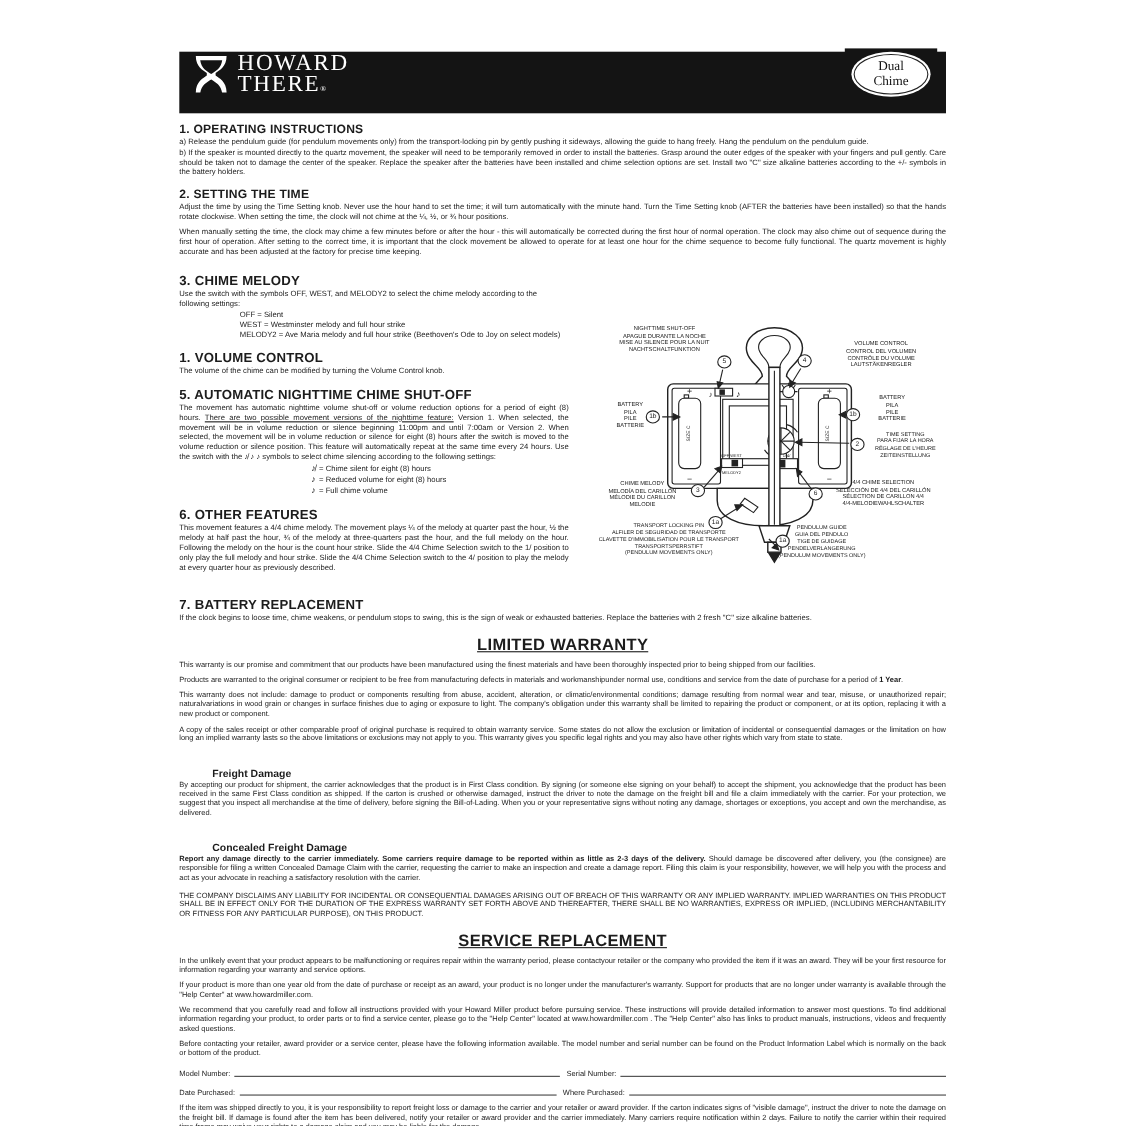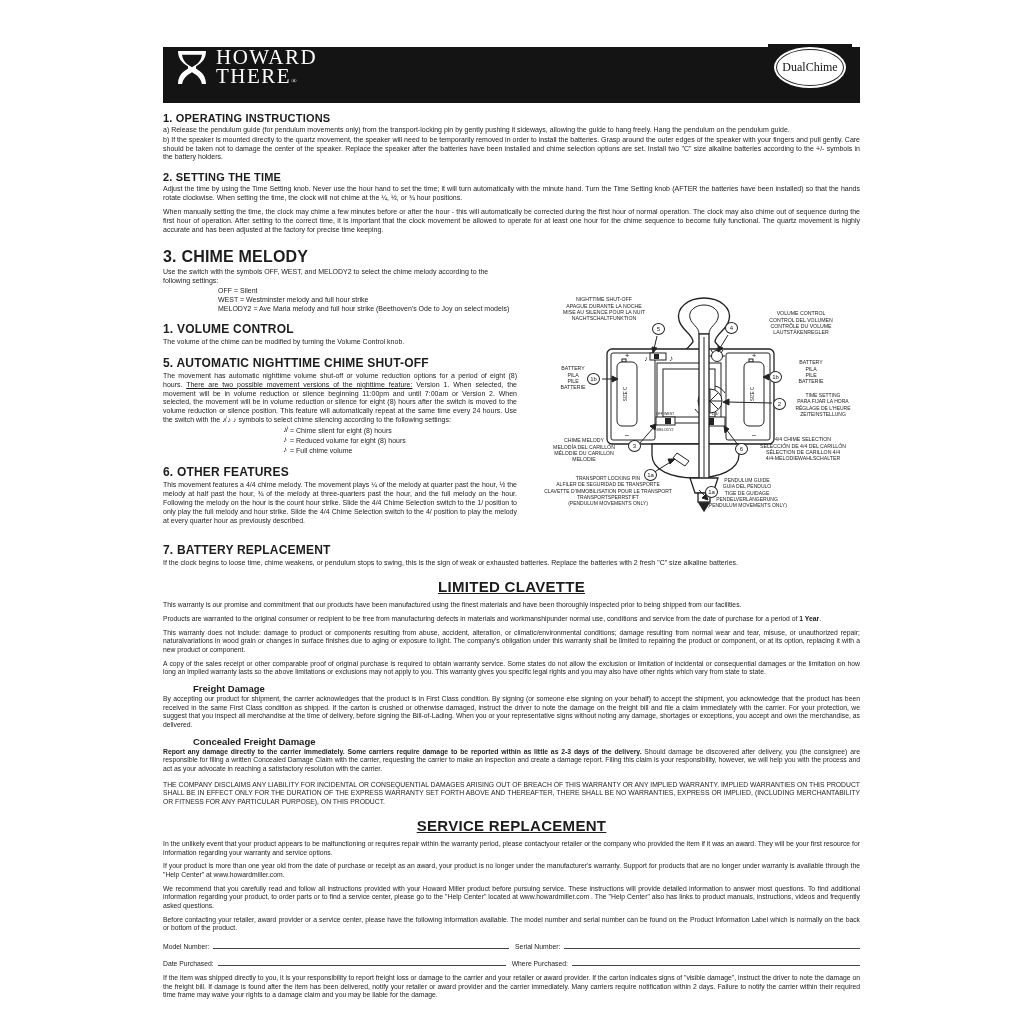--- a/index.html
+++ b/index.html
@@ -6,21 +6,21 @@
   .page{position:relative;width:1024px;height:1024px;background:#fff;overflow:hidden;
         font-family:"Liberation Sans",sans-serif;color:#1c1c1c;}
   .content{position:absolute;left:163px;top:47px;width:697px;}
 
   
   .hdr{height:56px;background:#141414;display:flex;align-items:center;padding:0 8px 16px 14px;box-sizing:border-box;}
   .logo{display:flex;align-items:center;gap:9px;}
   .brand{font-family:"Liberation Serif",serif;color:#fff;font-size:21px;line-height:.92;letter-spacing:1.5px;font-weight:400;}
   .brand .reg{font-size:7px;vertical-align:baseline;}
   .badge{margin-left:auto;width:84px;height:46px;background:#141414;display:flex;align-items:center;justify-content:center;}
-  .oval{position:relative;width:72px;height:41px;background:#fff;border-radius:50%;display:flex;flex-direction:row;
+  .oval{position:relative;width:72px;height:41px;background:#fff;border-radius:50%;display:flex;flex-direction:column;
         align-items:center;justify-content:center;font-family:"Liberation Serif",serif;font-size:12px;line-height:1.05;color:#111;}
   .oval::after{content:"";position:absolute;inset:2px;border:1px solid #222;border-radius:50%;}
 
   
   h2.sec{font-size:11px;font-weight:bold;margin:9px 0 2px;letter-spacing:.2px;}
   p.b{font-size:7px;line-height:1.26;margin:0 0 5px;text-align:justify;}
   p.b.nj{text-align:left;}
   .opt{font-size:7px;line-height:1.3;margin-left:55px;}
   .setline{font-size:7px;line-height:1.45;margin-left:120px;display:flex;gap:3px;}
   .note{font-size:8px;line-height:1;}
@@ -34,21 +34,21 @@
   .mvt{position:absolute;left:90px;top:2px;width:170px;text-align:center;
        font-size:8.5px;font-weight:600;line-height:1.38;letter-spacing:.3px;}
   .dlabel{position:absolute;text-align:center;font-size:5.2px;line-height:1.22;letter-spacing:0;color:#222;}
   .co{position:absolute;min-width:9px;height:10px;padding:0 1px;border:1px solid #222;border-radius:50%;
       background:#fff;font-size:6px;line-height:10px;text-align:center;z-index:3;}
   .dsvg{position:absolute;left:0;top:46px;z-index:1;}
 
   
   .bigtitle{text-align:center;font-size:15px;font-weight:bold;text-decoration:underline;margin:10px 0 6px;letter-spacing:.3px;}
   p.w{font-size:6.8px;line-height:1.28;margin:0 0 5px;text-align:justify;}
-  h3.sub{font-size:9.5px;font-weight:bold;margin:6px 0 1px;padding-left:30px;}
+  h3.sub{font-size:9.5px;font-weight:bold;margin:21px 0 1px;padding-left:30px;}
   .formrow{display:flex;font-size:6.8px;margin:8px 0 0;align-items:flex-end;}
   .formrow .lbl{white-space:nowrap;}
   .fill{flex:1;border-bottom:.7px solid #444;height:7px;margin:0 6px 1px 4px;}
 </style>
 </head>
 <body>
 
 <div class="page">
  <div class="content">
 
@@ -75,21 +75,21 @@
   <p class="b nj" style="margin-bottom:1px">a) Release the pendulum guide (for pendulum movements only) from the transport-locking pin by gently pushing it sideways, allowing the guide to hang freely. Hang the pendulum on the pendulum guide.</p>
   <p class="b">b) If the speaker is mounted directly to the quartz movement, the speaker will need to be temporarily removed in order to install the batteries. Grasp around the outer edges of the speaker with your fingers and pull gently. Care should be taken not to damage the center of the speaker. Replace the speaker after the batteries have been installed and chime selection options are set. Install two "C" size alkaline batteries according to the +/- symbols in the battery holders.</p>
 
   <h2 class="sec">2. SETTING THE TIME</h2>
   <p class="b">Adjust the time by using the Time Setting knob. Never use the hour hand to set the time; it will turn automatically with the minute hand. Turn the Time Setting knob (AFTER the batteries have been installed) so that the hands rotate clockwise. When setting the time, the clock will not chime at the ¼, ½, or ¾ hour positions.</p>
   <p class="b">When manually setting the time, the clock may chime a few minutes before or after the hour - this will automatically be corrected during the first hour of normal operation. The clock may also chime out of sequence during the first hour of operation. After setting to the correct time, it is important that the clock movement be allowed to operate for at least one hour for the chime sequence to become fully functional. The quartz movement is highly accurate and has been adjusted at the factory for precise time keeping.</p>
 
   <div class="twocol">
     <div class="lcol">
 
-      <h2 class="sec" style="font-size:16px">3. CHIME MELODY</h2>
+      <h2 class="sec" style="font-size:12px">3. CHIME MELODY</h2>
       <p class="b nj" style="margin-bottom:0">Use the switch with the symbols OFF, WEST, and MELODY2 to select the chime melody according to the following settings:</p>
       <div class="opt">OFF = Silent</div>
       <div class="opt">WEST = Westminster melody and full hour strike</div>
       <div class="opt">MELODY2 = Ave Maria melody and full hour strike (Beethoven's Ode to Joy on select models)</div>
 
       <h2 class="sec" style="font-size:12px">1. VOLUME CONTROL</h2>
       <p class="b nj">The volume of the chime can be modified by turning the Volume Control knob.</p>
 
       <h2 class="sec" style="font-size:12px">5. AUTOMATIC NIGHTTIME CHIME SHUT-OFF</h2>
       <p class="b" style="margin-bottom:1px"><span>The movement has automatic nighttime volume shut-off or volume reduction options for a period of eight (8) hours. </span><u>There are two possible movement versions of the nighttime feature:</u><span> Version 1. When selected, the movement will be in volume reduction or silence beginning 11:00pm and until 7:00am or Version 2. When selected, the movement will be in volume reduction or silence for eight (8) hours after the switch is moved to the volume reduction or silence position. This feature will automatically repeat at the same time every 24 hours. Use the switch with the ♪̸ ♪ ♪ symbols to select chime silencing according to the following settings:</span></p>
@@ -272,21 +272,21 @@
       <div class="co" style="left:111px;top:201px;">3</div>
       <div class="co" style="left:218px;top:204px;">6</div>
       <div class="co" style="left:127px;top:230px;">1a</div>
       <div class="co" style="left:188px;top:247px;">1a</div>
     </div>
   </div>
 
   <h2 class="sec" style="font-size:12px;margin-top:4px">7. BATTERY REPLACEMENT</h2>
   <p class="b nj">If the clock begins to loose time, chime weakens, or pendulum stops to swing, this is the sign of weak or exhausted batteries. Replace the batteries with 2 fresh "C" size alkaline batteries.</p>
 
-  <div class="bigtitle">LIMITED CLAVETTE</div>
+  <div class="bigtitle">LIMITED WARRANTY</div>
   <p class="w">This warranty is our promise and commitment that our products have been manufactured using the finest materials and have been thoroughly inspected prior to being shipped from our facilities.</p>
   <p class="w"><span>Products are warranted to the original consumer or recipient to be free from manufacturing defects in materials and workmanshipunder normal use, conditions and service from the date of purchase for a period of </span><b>1 Year</b><span>.</span></p>
   <p class="w">This warranty does not include: damage to product or components resulting from abuse, accident, alteration, or climatic/environmental conditions; damage resulting from normal wear and tear, misuse, or unauthorized repair; naturalvariations in wood grain or changes in surface finishes due to aging or exposure to light. The company's obligation under this warranty shall be limited to repairing the product or component, or at its option, replacing it with a new product or component.</p>
   <p class="w">A copy of the sales receipt or other comparable proof of original purchase is required to obtain warranty service. Some states do not allow the exclusion or limitation of incidental or consequential damages or the limitation on how long an implied warranty lasts so the above limitations or exclusions may not apply to you. This warranty gives you specific legal rights and you may also have other rights which vary from state to state.</p>
 
   <h3 class="sub">Freight Damage</h3>
   <p class="w">By accepting our product for shipment, the carrier acknowledges that the product is in First Class condition. By signing (or someone else signing on your behalf) to accept the shipment, you acknowledge that the product has been received in the same First Class condition as shipped. If the carton is crushed or otherwise damaged, instruct the driver to note the damage on the freight bill and file a claim immediately with the carrier. For your protection, we suggest that you inspect all merchandise at the time of delivery, before signing the Bill-of-Lading. When you or your representative signs without noting any damage, shortages or exceptions, you accept and own the merchandise, as delivered.</p>
 
   <h3 class="sub">Concealed Freight Damage</h3>
   <p class="w"><b>Report any damage directly to the carrier immediately. Some carriers require damage to be reported within as little as 2-3 days of the delivery.</b><span> Should damage be discovered after delivery, you (the consignee) are responsible for filing a written Concealed Damage Claim with the carrier, requesting the carrier to make an inspection and create a damage report. Filing this claim is your responsibility, however, we will help you with the process and act as your advocate in reaching a satisfactory resolution with the carrier.</span></p>

